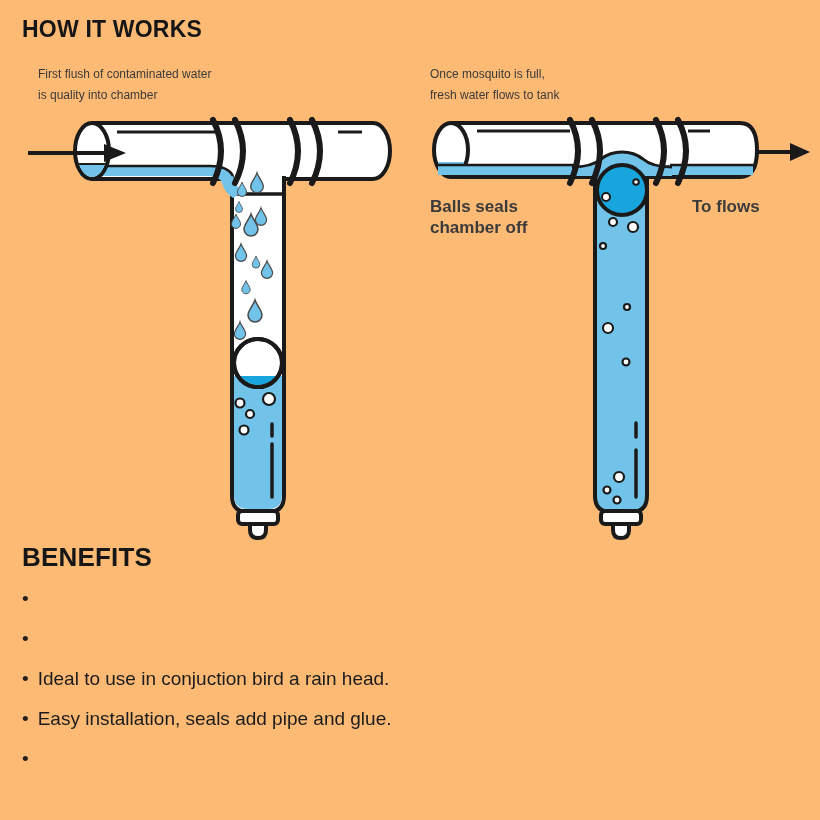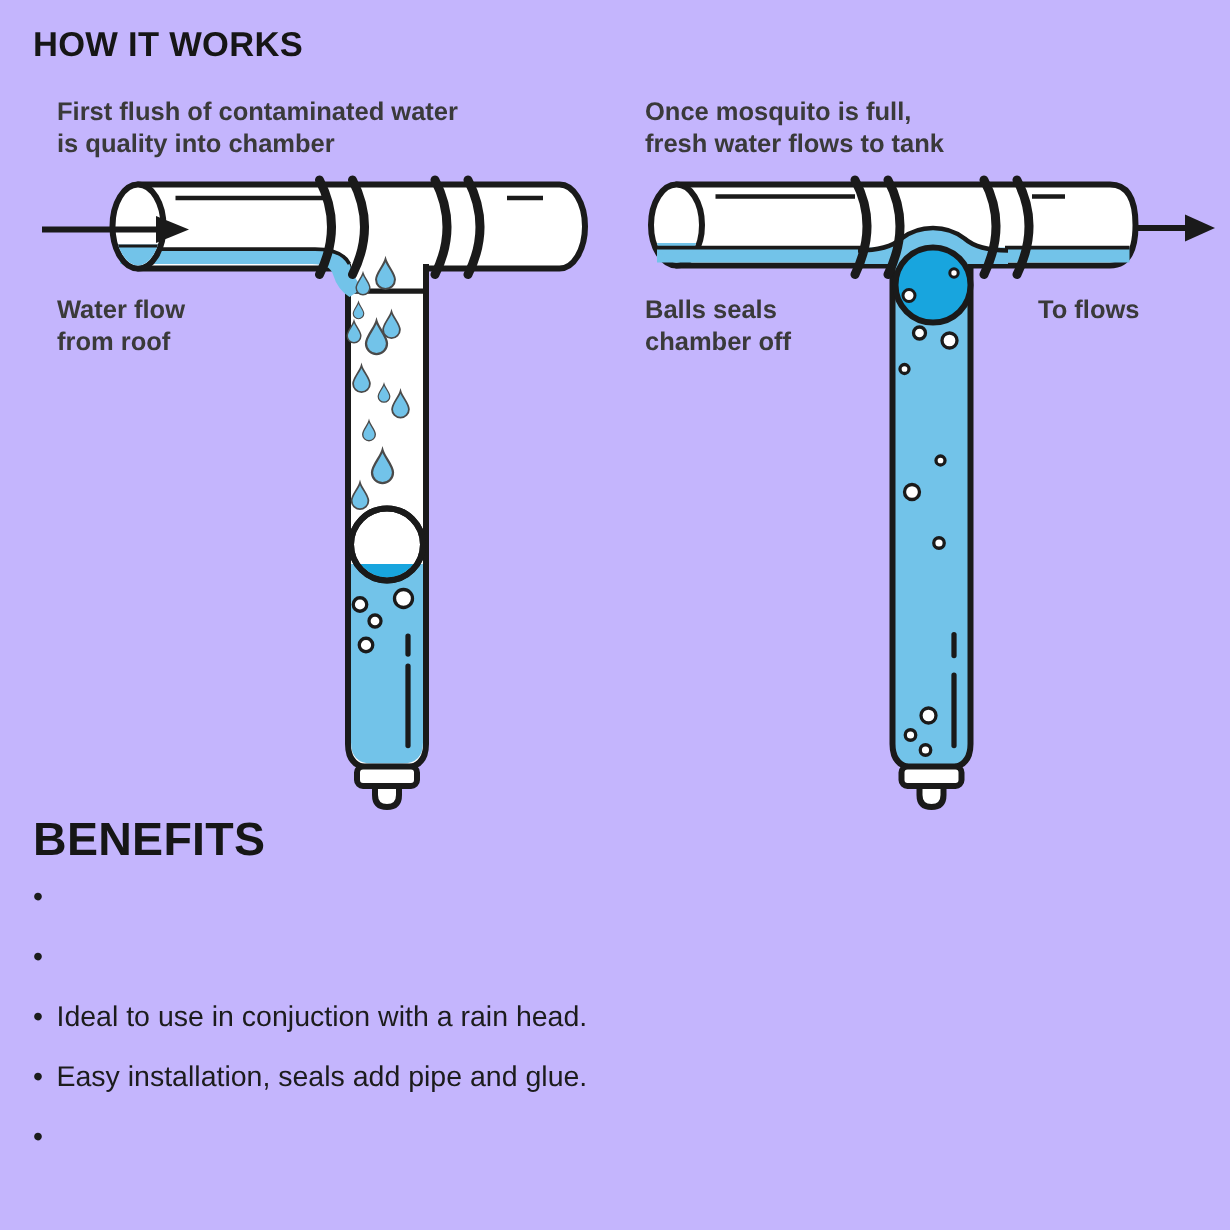--- a/index.html
+++ b/index.html
@@ -1,47 +1,47 @@
 <!DOCTYPE html>
 <html><head>
 <meta charset="utf-8">
 <style>
   html,body{margin:0;padding:0;background:#ffffff;}
   .page{
     position:relative;
     width:820px;height:820px;
-    background:#c4b5fd;
+    background:#fdba74;
     font-family:"Liberation Sans",sans-serif;
     overflow:hidden;
   }
   .title{
     position:absolute;left:22px;top:16px;
     font-size:23px;font-weight:bold;color:#161616;letter-spacing:.2px;
   }
   .caption{
     position:absolute;
-    font-size:17px;font-weight:bold;color:#3a3a3a;line-height:21px;
+    font-size:12px;font-weight:normal;color:#3a3a3a;line-height:21px;
   }
   .caption div{white-space:nowrap;}
   .cap-left{left:38px;top:64px;}
   .cap-right{left:430px;top:64px;}
   .diag-label{
     position:absolute;
     font-size:17px;font-weight:bold;color:#3a3a3a;line-height:21px;
   }
   .diag-label div{white-space:nowrap;}
   .lbl-waterflow{left:38px;top:196px;}
   .lbl-ball{left:430px;top:196px;}
   .lbl-tank{left:692px;top:196px;}
   .svg-panel{position:absolute;width:390px;height:450px;top:110px;}
   .svg-left{left:20px;}
   .svg-right{left:420px;}
   .benefits-title{
     position:absolute;left:22px;top:542px;
-    font-size:31px;font-weight:bold;color:#161616;letter-spacing:.2px;
+    font-size:26px;font-weight:bold;color:#161616;letter-spacing:.2px;
   }
   .benefits-list{
     position:absolute;left:22px;top:584px;width:775px;
     margin:0;padding:0;list-style:none;
     font-size:19px;color:#1c1c1c;line-height:29px;
   }
   .benefits-list li{
     display:flex;gap:9px;margin-bottom:11px;align-items:flex-start;
   }
   .benefits-list .dot{flex:0 0 auto;color:#1c1c1c;}
@@ -196,42 +196,38 @@
       <line x1="337" y1="42" x2="372" y2="42" stroke="#1a1a1a" stroke-width="4"></line>
       <polygon points="370,33 390,42 370,51" fill="#1a1a1a"></polygon>
     </g>
 
     <g fill="#ffffff" stroke="#1a1a1a" stroke-width="4" stroke-linejoin="round">
       <rect x="181" y="401" width="40" height="13" rx="4"></rect>
       <path d="M193,414 H209 V420 Q209,428 201,428 Q193,428 193,420 Z"></path>
     </g>
   </svg>
 
-  <div class="diag-label lbl-waterflow">
-    <div>Water flow</div>
-    <div>from roof</div>
-  </div>
   <div class="diag-label lbl-ball">
     <div>Balls seals</div>
     <div>chamber off</div>
   </div>
   <div class="diag-label lbl-tank">To flows</div>
 
   <div class="benefits-title">BENEFITS</div>
   <ul class="benefits-list">
     <li>
       <span class="dot">•</span>
     </li>
     <li>
       <span class="dot">•</span>
     </li>
     <li>
       <span class="dot">•</span>
       <span class="btxt">
-        <div>Ideal to use in conjuction with a rain head.</div>
+        <div>Ideal to use in conjuction bird a rain head.</div>
       </span>
     </li>
     <li>
       <span class="dot">•</span>
       <span class="btxt">
         <div>Easy installation, seals add pipe and glue.</div>
       </span>
     </li>
     <li>
       <span class="dot">•</span>

